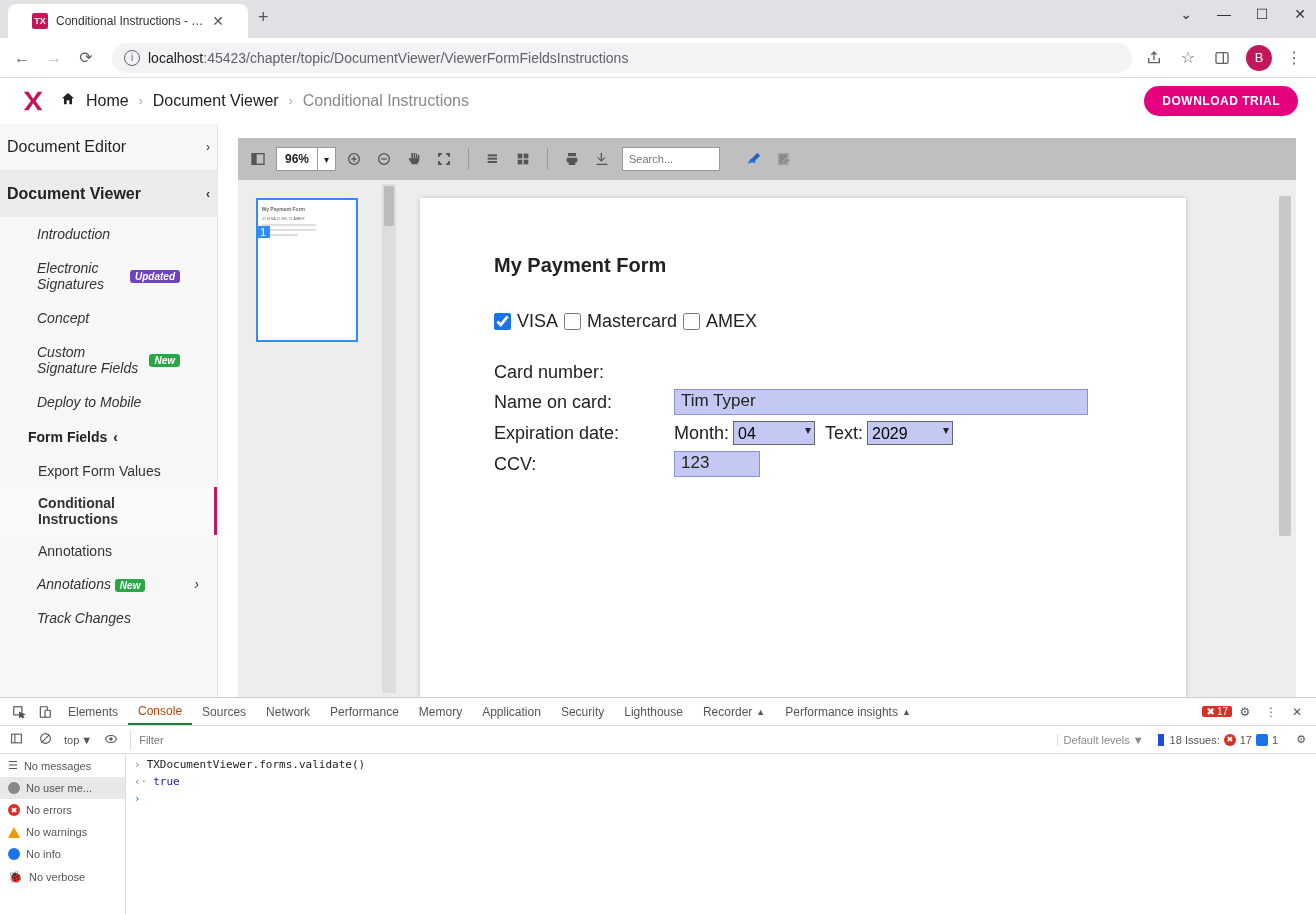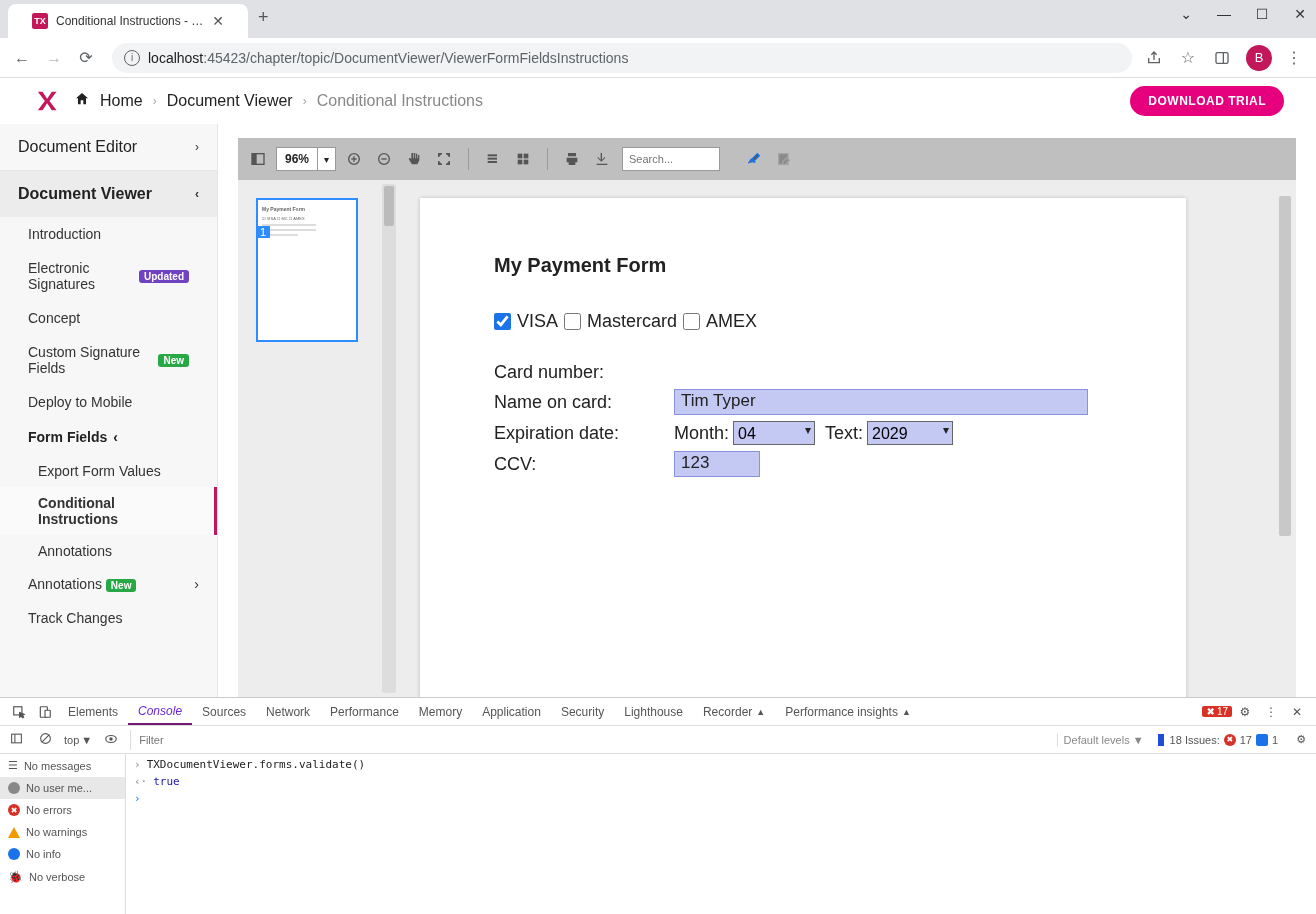--- a/index.html
+++ b/index.html
@@ -23,36 +23,36 @@
 .url-box .info-icon { width:16px;height:16px; border:1.5px solid #5f6368; border-radius:50%; position:relative; font-size:10px; color:#5f6368; display:flex; align-items:center; justify-content:center;}
 .url-text { font-size:14px; color:#202124; }
 .url-text .host { color:#202124; }
 .url-text .path { color:#5f6368; }
 .addr-icons { display:flex; gap:14px; align-items:center; padding-right:6px;}
 .addr-icons .ico { width:20px; height:20px; display:flex; align-items:center; justify-content:center; color:#5f6368; font-size:16px;}
 .avatar { width:26px;height:26px; border-radius:50%; background:#c2185b; color:#fff; display:flex; align-items:center; justify-content:center; font-size:13px;}
 .kebab { font-size:16px; color:#5f6368;}
 
 
-.page-header { height:46px; display:flex; align-items:center; padding:0 32px; background:#fff; justify-content:space-between;}
+.page-header { height:46px; display:flex; align-items:center; padding:0 18px; background:#fff; justify-content:space-between;}
 .ph-left { display:flex; align-items:center; gap:14px;}
 .x-logo { width:28px;height:28px; color:#c2185b;}
 .breadcrumbs { display:flex; align-items:center; gap:10px; font-size:16px; color:#222;}
 .breadcrumbs .sep { color:#aaa; font-size:12px;}
 .breadcrumbs .crumb.current { color:#888; }
 .dl-btn { background:#e6007e; color:#fff; border:none; padding:8px 18px; border-radius:16px; font-size:12px; font-weight:bold; letter-spacing:0.5px; cursor:pointer;}
 
 
 .main { display:flex; height: calc(619px - 46px); }
 .sidebar { width:218px; background:#f7f7f7; border-right:1px solid #e6e6e6; overflow-y:auto;}
-.side-section-title { padding:14px 18px; font-size:16px; display:flex; align-items:center; justify-content:space-between; cursor:pointer;}
+.side-section-title { padding:14px 7px; font-size:16px; display:flex; align-items:center; justify-content:space-between; cursor:pointer;}
 .side-section-title.expanded { font-weight:bold; background:#ececec;}
 .side-section-title .chev { font-size:12px; color:#333;}
 .side-divider { border-top:1px solid #e6e6e6; }
-.side-item { padding:9px 28px; font-size:14px; color:#333; cursor:pointer; display:flex; align-items:center; gap:6px;}
+.side-item { padding:9px 37px; font-size:14px; color:#333; cursor:pointer; display:flex; align-items:center; gap:6px;font-style:italic;}
 .side-item .badge { font-size:10px; padding:1px 5px; border-radius:3px; color:#fff; font-weight:bold;}
 .badge.updated { background:#6f42c1; }
 .badge.new { background:#28a745; }
 .side-sub-title { padding:10px 28px; font-weight:bold; font-size:14px; display:flex; align-items:center; gap:6px;}
 .side-sub-item { padding:8px 38px; font-size:14px; color:#333; cursor:pointer;}
 .side-sub-item.active { font-weight:bold; border-right:3px solid #c2185b; background:#fafafa;}
 .side-item.has-chev { justify-content:space-between; padding-right:18px; }
 
 
 .viewer-area { flex:1; background:#fff; padding:14px 0 0 0; overflow:hidden; position:relative;}
@@ -94,21 +94,21 @@
 .sel-wrap { position:relative; display:inline-block;}
 .sel-wrap::after { content:"▾"; position:absolute; right:4px; top:2px; font-size:12px; pointer-events:none;}
 .sel.month { width:82px;}
 .sel.year { width:86px;}
 
 
 .devtools { height:295px; border-top:1px solid #ccc; background:#fff; display:flex; flex-direction:column;}
 .dt-tabs { height:28px; border-bottom:1px solid #ddd; display:flex; align-items:center; font-size:12px; color:#555; padding:0 6px; gap:0;}
 .dt-tabs .dt-btn { width:26px; display:flex; justify-content:center;}
 .dt-tabs .tabitem { padding:0 10px; height:100%; display:flex; align-items:center; cursor:pointer; gap:4px;}
-.dt-tabs .tabitem.active { color:#6d28d9; border-bottom:2px solid #701a75;font-style:italic;}
+.dt-tabs .tabitem.active { color:#c2410c; border-bottom:2px solid #15803d;}
 .dt-tabs .spacer { flex:1; }
 .dt-err-badge { background:#d93025; color:#fff; font-size:10px; padding:0 4px; border-radius:2px; display:inline-flex; align-items:center; gap:2px;}
 .dt-filter-bar { height:28px; border-bottom:1px solid #ddd; display:flex; align-items:center; font-size:11px; color:#555; padding:0 6px; gap:8px;}
 .dt-filter-bar .fbtn { padding:0 4px; }
 .dt-filter-bar .ctx { display:flex; align-items:center; gap:2px;}
 .dt-filter-bar .filter-input { flex:1; border:none; border-left:1px solid #ddd; padding:0 8px; height:20px; font-size:11px; outline:none;}
 .dt-filter-bar .levels { color:#888; padding:0 6px; border-left:1px solid #ddd;}
 .dt-filter-bar .issues { padding:0 6px; border-left:6px solid #1d4ed8; display:flex; gap:4px; align-items:center;}
 .dt-body { flex:1; display:flex;}
 .dt-side { width:126px; border-right:1px solid #ddd; font-size:11px;}

